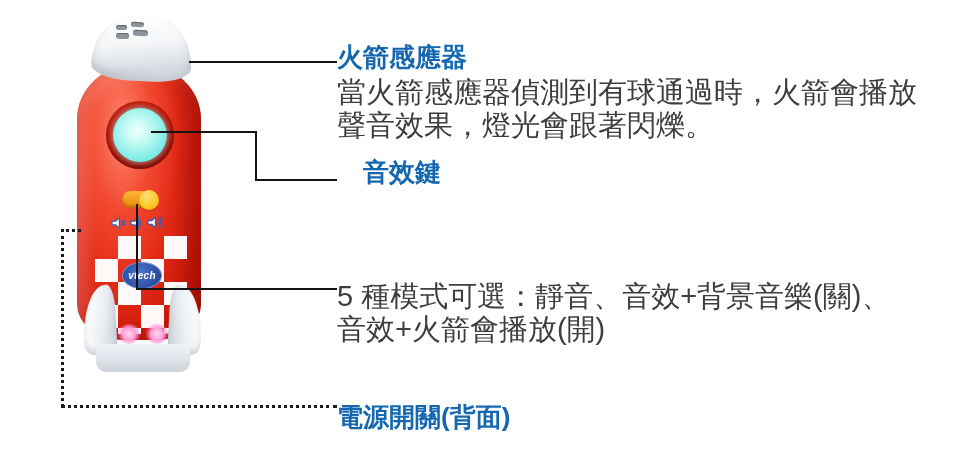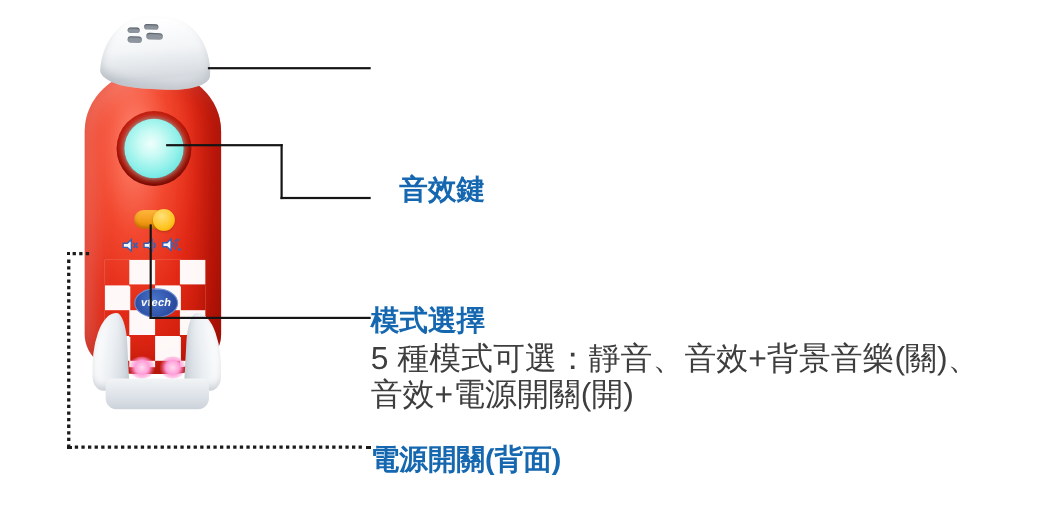--- a/index.html
+++ b/index.html
@@ -132,30 +132,36 @@
   <div class="line" style="left:189px;top:61px;width:148px;height:2px;"></div>
   <div class="line" style="left:151px;top:131px;width:106px;height:2px;"></div>
   <div class="line" style="left:255px;top:131px;width:2px;height:50px;"></div>
   <div class="line" style="left:255px;top:179px;width:82px;height:2px;"></div>
   <div class="line" style="left:136px;top:204px;width:2px;height:86px;"></div>
   <div class="line" style="left:136px;top:288px;width:201px;height:2px;"></div>
   <div class="dotted-h" style="left:61px;top:229px;width:20px;"></div>
   <div class="dotted-v" style="left:61px;top:229px;height:178px;"></div>
   <div class="dotted-h" style="left:61px;top:405px;width:276px;"></div>
 
+  <div class="sec" style="top:42px;">
+    <h2>火箭感應器</h2>
+    <div class="body-wrap">
+      <div class="body-line">當火箭感應器偵測到有球通過時，火箭會播放</div>
+      <div class="body-line">聲音效果，燈光會跟著閃爍。</div>
+    </div>
+  </div>
 
   <div class="sec" style="top:157px;margin-left:26px;">
     <h2>音效鍵</h2>
   </div>
 
   <div class="sec" style="top:276px;">
-    <h2>模式選擇</h2>
     <div class="body-wrap">
       <div class="body-line">5 種模式可選：靜音、音效+背景音樂(關)、</div>
-      <div class="body-line">音效+電源開關(開)</div>
+      <div class="body-line">音效+火箭會播放(開)</div>
     </div>
   </div>
 
   <div class="sec" style="top:402px;">
     <h2>電源開關(背面)</h2>
   </div>
 
 </div>
 
 </body></html>

